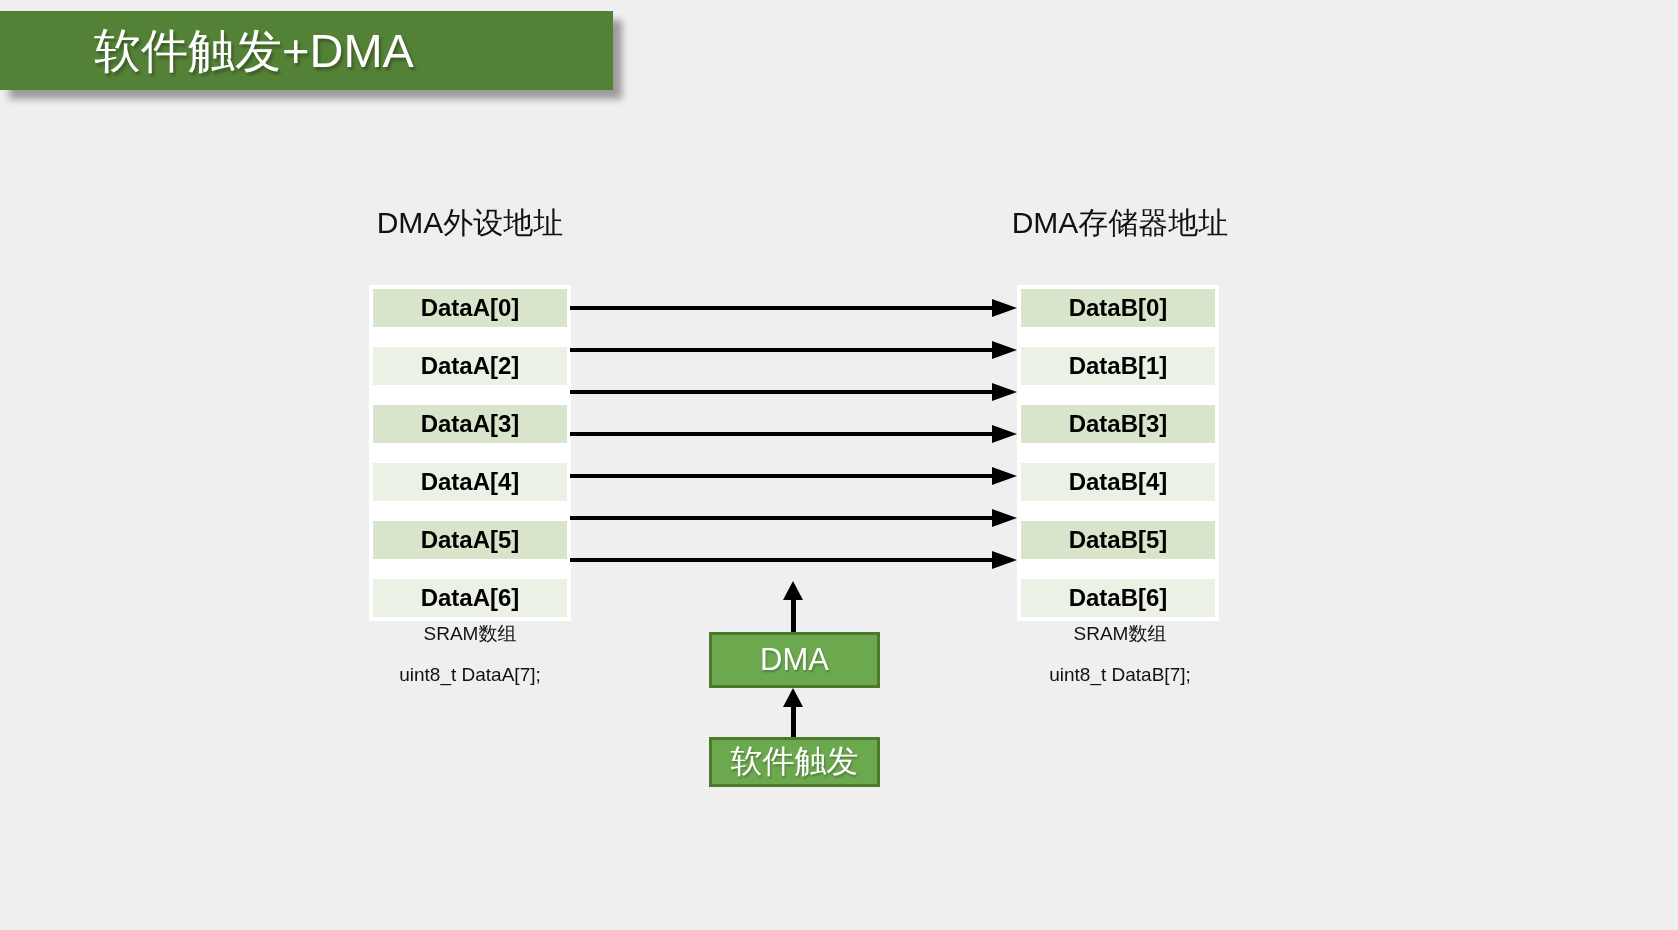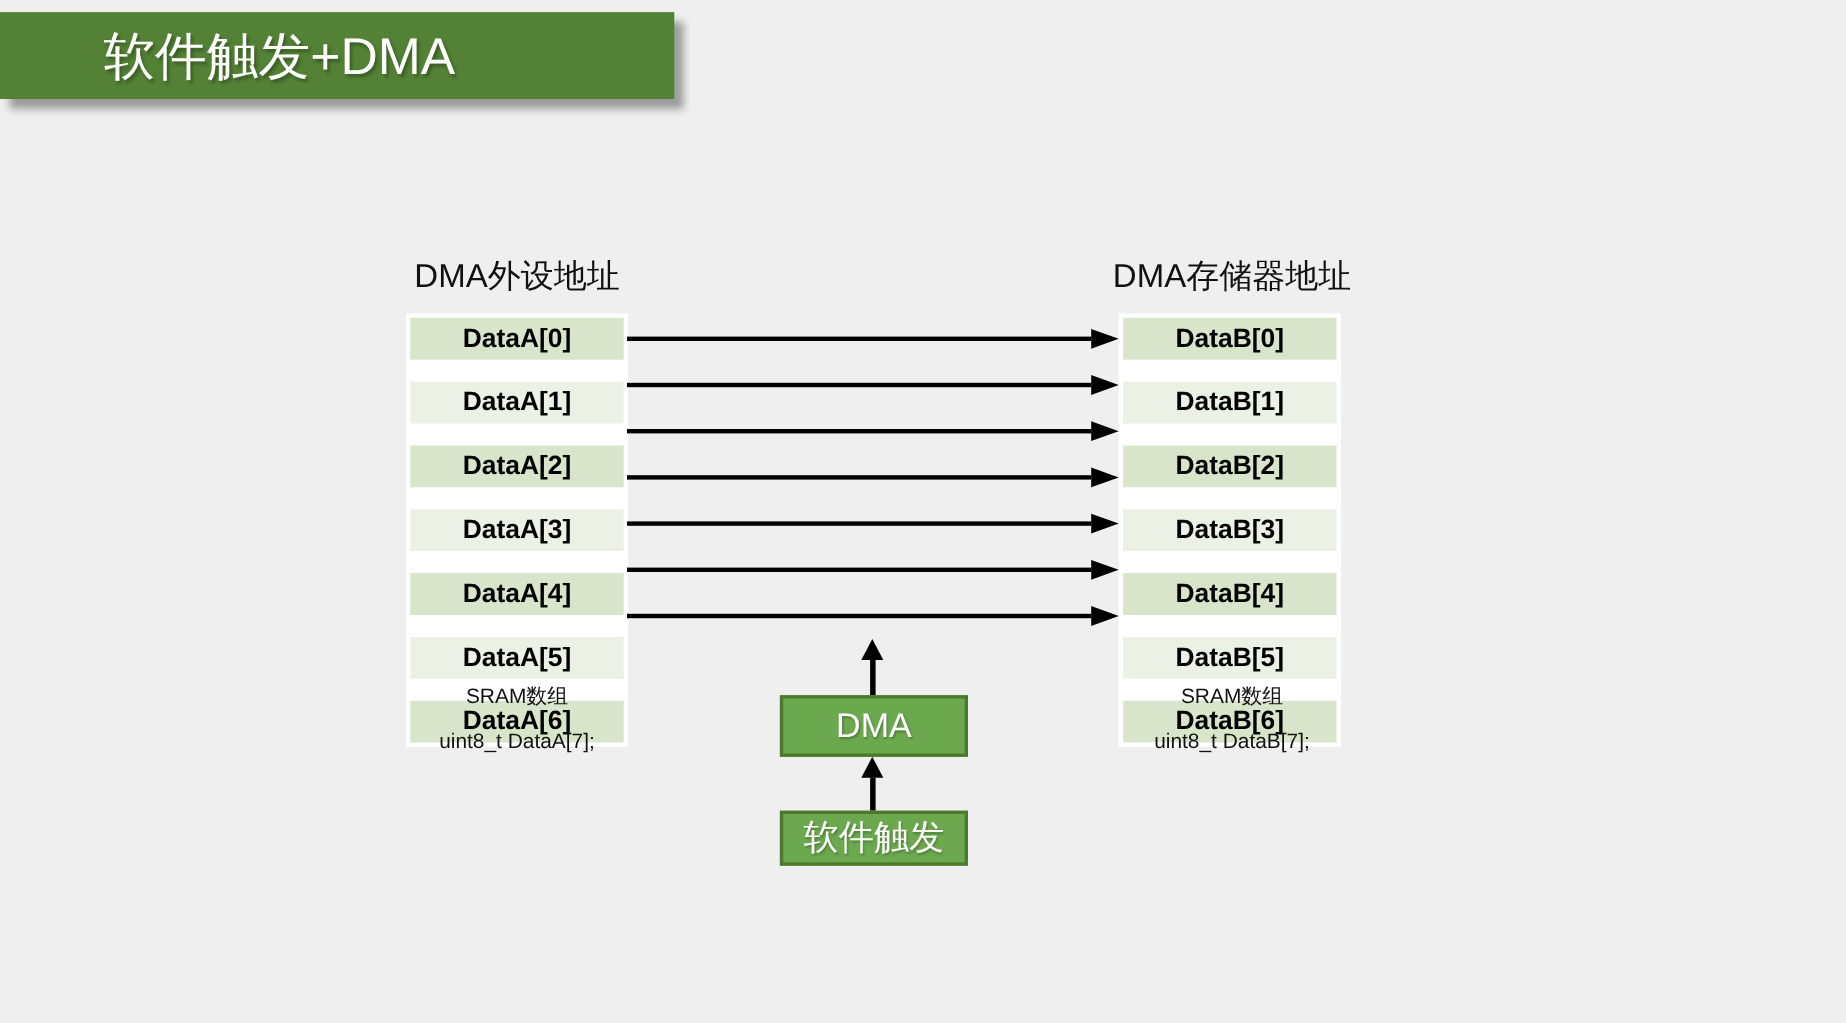--- a/index.html
+++ b/index.html
@@ -40,21 +40,20 @@
   }
 
   
   .col-header {
     position: absolute;
     top: 203px;
     width: 400px;
     text-align: center;
     font-size: 30px;
     color: var(--text_black);
-    margin-top: 28px;
   }
   .col-header.left  { left: 270px; }
   .col-header.right { left: 920px; }
 
   
   .mem-table {
     position: absolute;
     top: 285px;
     width: 202px;
     background: #ffffff;
@@ -154,32 +153,30 @@
 
 <div id="slide">
 
   <div class="title-banner">软件触发+DMA</div>
 
   <div class="col-header left">DMA外设地址</div>
   <div class="col-header right">DMA存储器地址</div>
 
   <div class="mem-table left">
     <div class="mem-cell">DataA[0]</div>
-    <div class="mem-cell">DataA[1]</div>
     <div class="mem-cell">DataA[2]</div>
     <div class="mem-cell">DataA[3]</div>
     <div class="mem-cell">DataA[4]</div>
     <div class="mem-cell">DataA[5]</div>
     <div class="mem-cell">DataA[6]</div>
   </div>
 
   <div class="mem-table right">
     <div class="mem-cell">DataB[0]</div>
     <div class="mem-cell">DataB[1]</div>
-    <div class="mem-cell">DataB[2]</div>
     <div class="mem-cell">DataB[3]</div>
     <div class="mem-cell">DataB[4]</div>
     <div class="mem-cell">DataB[5]</div>
     <div class="mem-cell">DataB[6]</div>
   </div>
 
   <div class="h-arrow a0">
       <div class="shaft"></div>
       <div class="head"></div>
     </div>

